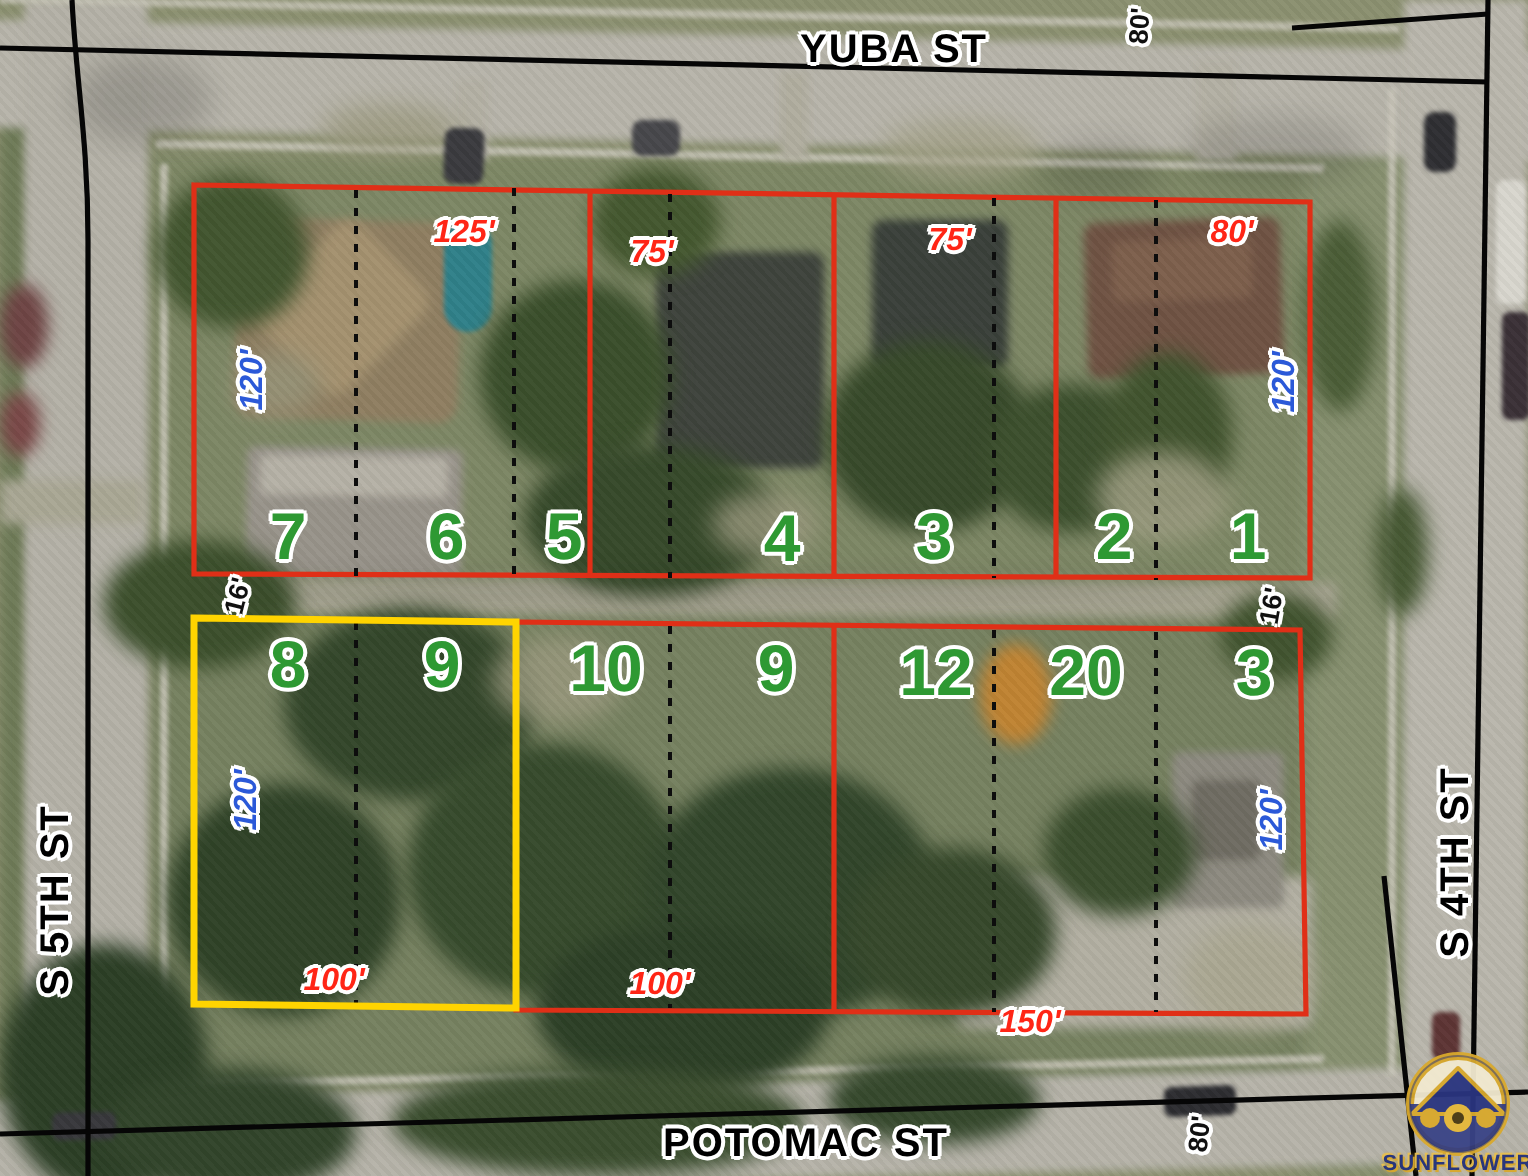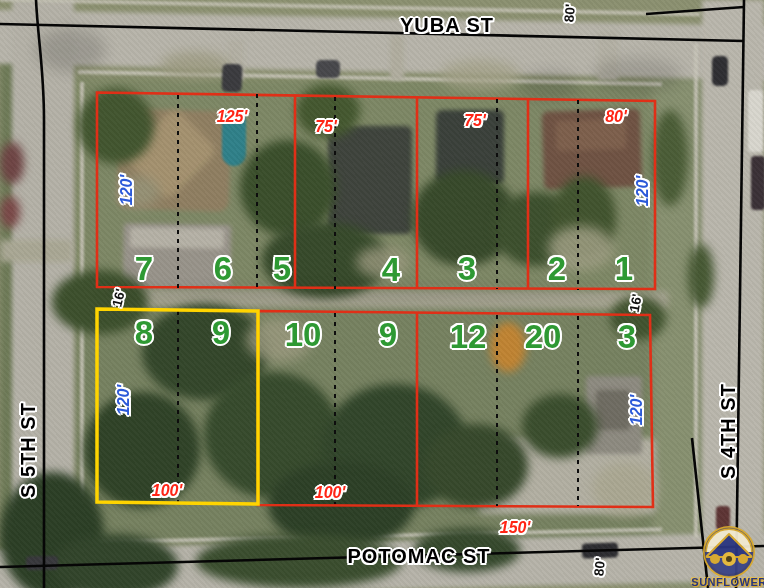--- a/index.html
+++ b/index.html
@@ -26,21 +26,21 @@
   .dim-blue{font-weight:700;font-style:italic;font-size:16px;color:var(--dimension-blue,#2b59d8);}
   .dim-black{font-weight:700;font-size:13.5px;color:#101010;}
   .street{font-weight:700;font-size:20px;letter-spacing:1px;color:#000;}
   .hl-num{
     font-weight:700;font-size:37px;letter-spacing:1px;
     color:var(--highlight-number,#2b59d8);
     border-bottom:3.5px solid var(--highlight-number,#2b59d8);
     padding:0 3px 2px;
   }
   #street-top{left:447px;top:25px;}
-  #street-bottom{left:403px;top:556px;margin-left:16px;}
+  #street-bottom{left:403px;top:572px;}
   #street-left{left:28px;top:450px;transform:translate(-50%,-50%) rotate(-90deg);}
   #street-right{left:728px;top:431px;transform:translate(-50%,-50%) rotate(-90deg);}
   #logo{
     position:absolute;left:690px;top:526px;width:78px;height:70px;
     display:flex;flex-direction:column;align-items:center;opacity:.95;
   }
   #logo-text{
     font-weight:700;font-size:11px;letter-spacing:.5px;color:#22307a;margin-top:-2px;
     text-shadow:1px 1px 0 #d9a92c,-1px -1px 0 #e8c050,0 0 2px #d9a92c;
   }
@@ -182,21 +182,21 @@
       <div class="map-label lot-num" style="left: 388px; top: 334px;">9</div>
       <div class="map-label lot-num" style="left: 468px; top: 336px;">12</div>
       <div class="map-label lot-num" style="left: 543px; top: 336px;">20</div>
       <div class="map-label lot-num" style="left: 627px; top: 336px;">3</div>
       <div class="map-label dim-red" style="left: 232px; top: 117px;">125'</div>
       <div class="map-label dim-red" style="left: 326px; top: 127px;">75'</div>
       <div class="map-label dim-red" style="left: 475px; top: 121px;">75'</div>
       <div class="map-label dim-red" style="left: 616px; top: 117px;">80'</div>
       <div class="map-label dim-red" style="left: 167px; top: 491px;">100'</div>
       <div class="map-label dim-red" style="left: 330px; top: 493px;">100'</div>
-      <div class="map-label dim-red" style="left: 515px; top: 528px;">150'</div>
+      <div class="map-label dim-red" style="left: 515px; top: 512px;">150'</div>
       <div class="map-label dim-blue" style="left: 127px; top: 190px; transform: translate(-50%, -50%) rotate(-90deg);">120'</div>
       <div class="map-label dim-blue" style="left: 643px; top: 191px; transform: translate(-50%, -50%) rotate(-90deg);">120'</div>
       <div class="map-label dim-blue" style="left: 124px; top: 400px; transform: translate(-50%, -50%) rotate(-90deg);">120'</div>
       <div class="map-label dim-blue" style="left: 637px; top: 410px; transform: translate(-50%, -50%) rotate(-90deg);">120'</div>
       <div class="map-label dim-black" style="left: 570px; top: 13px; transform: translate(-50%, -50%) rotate(-86deg);">80'</div>
       <div class="map-label dim-black" style="left: 119px; top: 298px; transform: translate(-50%, -50%) rotate(-76deg);">16'</div>
       <div class="map-label dim-black" style="left: 636px; top: 303px; transform: translate(-50%, -50%) rotate(-80deg);">16'</div>
       <div class="map-label dim-black" style="left: 600px; top: 567px; transform: translate(-50%, -50%) rotate(-84deg);">80'</div>
     </div>
 

